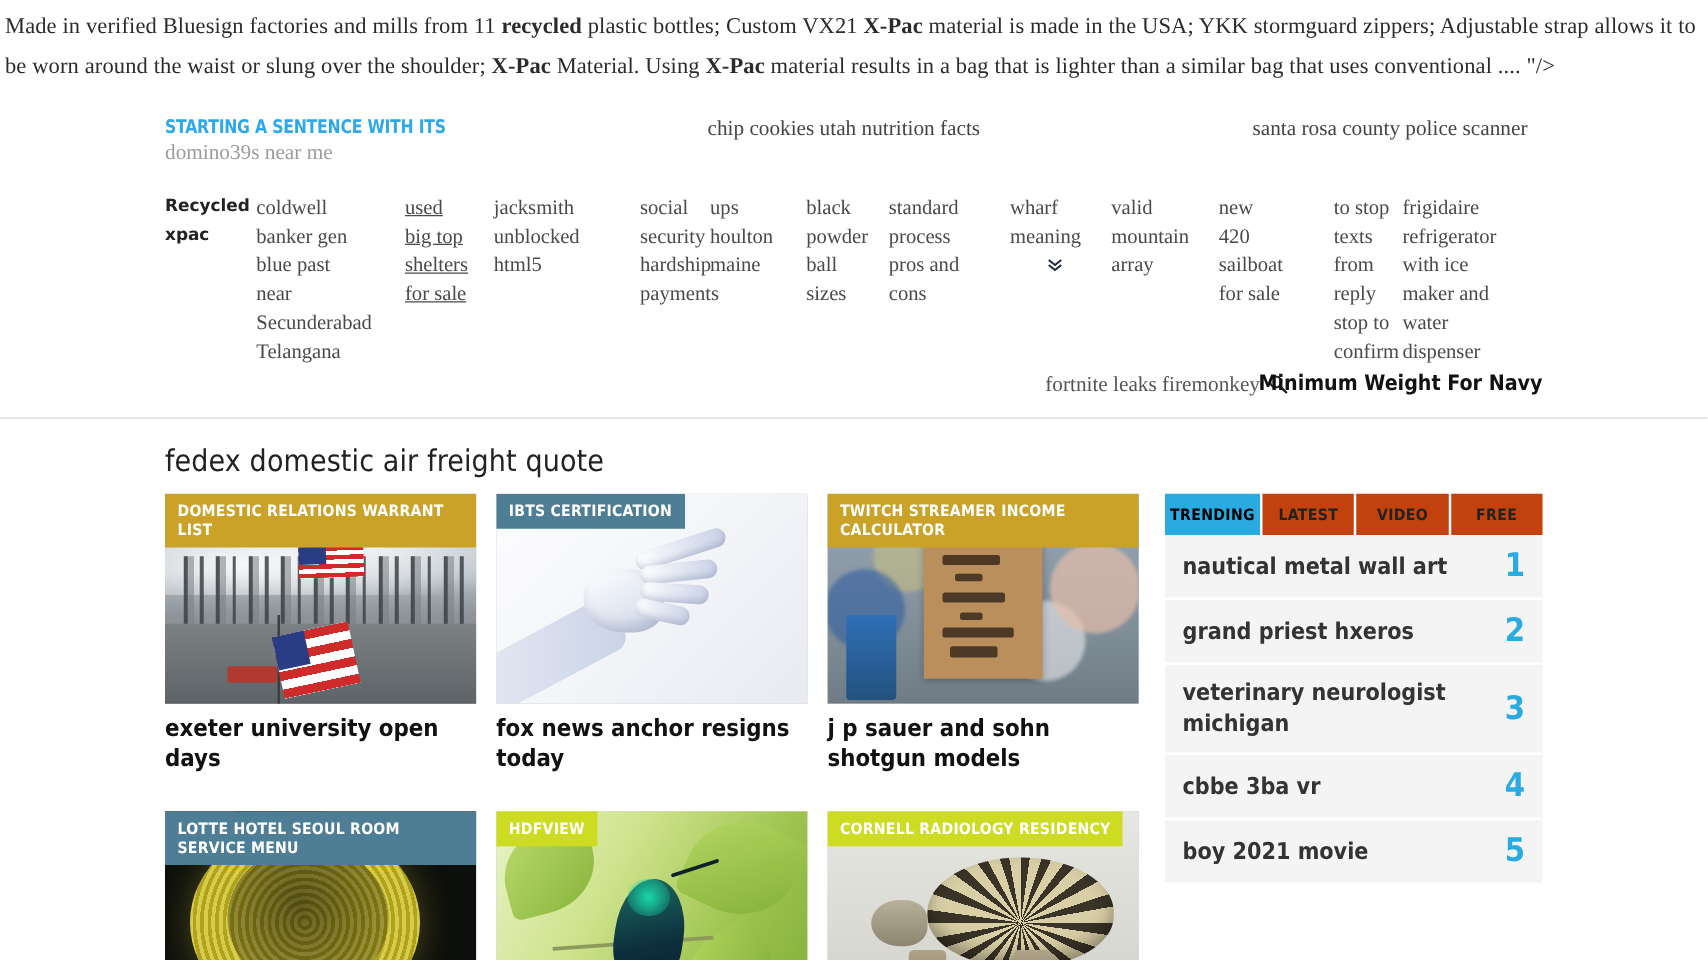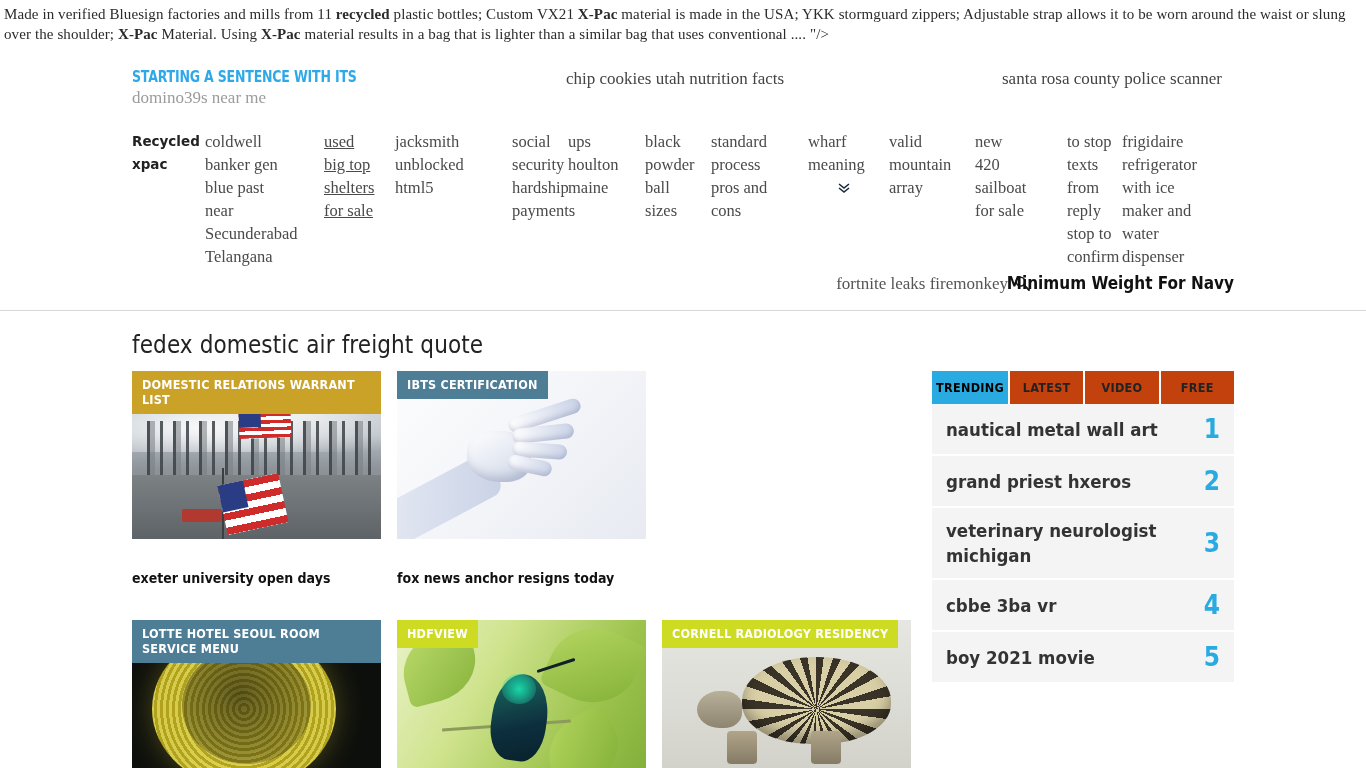--- a/index.html
+++ b/index.html
@@ -12,22 +12,22 @@
     width: 1366px;
     height: 768px;
     overflow: hidden;
     font-family: "Liberation Serif", serif;
     color: #333333;
   }
 
   
   .blurb {
     font-family: "Liberation Serif", serif;
-    font-size: 15px;
-    line-height: 20px;
+    font-size: 18px;
+    line-height: 32px;
     color: #2b2b2b;
     padding: 4px 8px 0 4px;
     letter-spacing: .1px;
   }
   .blurb b { font-weight: bold; }
 
   
   .related {
     position: relative;
     padding: 0 0 0 0;
@@ -199,24 +199,24 @@
     line-height: 15px;
     letter-spacing: .2px;
     color: #fff;
     text-transform: uppercase;
     z-index: 5;
   }
   .label.gold   { background: #c9a227; }
   .label.steel  { background: #4e7d96; }
   .label.lime   { background: #cddc22; }
   .card-title {
-    margin-top: 27px;
-    font-family: "DejaVu Sans Condensed", "Liberation Sans Narrow", "Liberation Sans", sans-serif;
-    font-weight: bold;
-    font-size: 14px;
+    margin-top: 8px;
+    font-family: "DejaVu Sans Condensed", "Liberation Sans Narrow", "Liberation Sans", sans-serif;
+    font-weight: bold;
+    font-size: 19px;
     line-height: 24px;
     color: #111;
   }
   .row2 { margin-top: 30px; }
 
   
   .sidebar {
     position: absolute;
     left: 932px;
     top: 60px;
@@ -580,20 +580,38 @@
               <div class="palm"></div>
               <div class="fing f1"></div>
               <div class="fing f2"></div>
               <div class="fing f3"></div>
               <div class="fing f4"></div>
             </div>
             <div class="label steel">IBTS CERTIFICATION</div>
           </div>
           <div class="card-title">fox news anchor resigns today</div>
         </div>
+        <div class="card">
+          <div class="thumb">
+            <div class="scene sc-protest">
+              <div class="blurbg"></div>
+              <div class="bin"></div>
+              <div class="sign">
+                <span class="ln l1"></span>
+                <span class="ln l2"></span>
+                <span class="ln l3"></span>
+                <span class="ln l4"></span>
+                <span class="ln l5"></span>
+                <span class="ln l6"></span>
+              </div>
+            </div>
+            <div class="label gold">TWITCH STREAMER INCOME CALCULATOR</div>
+          </div>
+          <div class="card-title">j p sauer and sohn shotgun models</div>
+        </div>
       </div>
       <div class="row row2">
         <div class="card">
           <div class="thumb">
             <div class="scene sc-coin">
               <div class="legs"></div>
               <div class="coin"></div>
               <div class="coinface"></div>
             </div>
             <div class="label steel">LOTTE HOTEL SEOUL ROOM SERVICE MENU</div>

